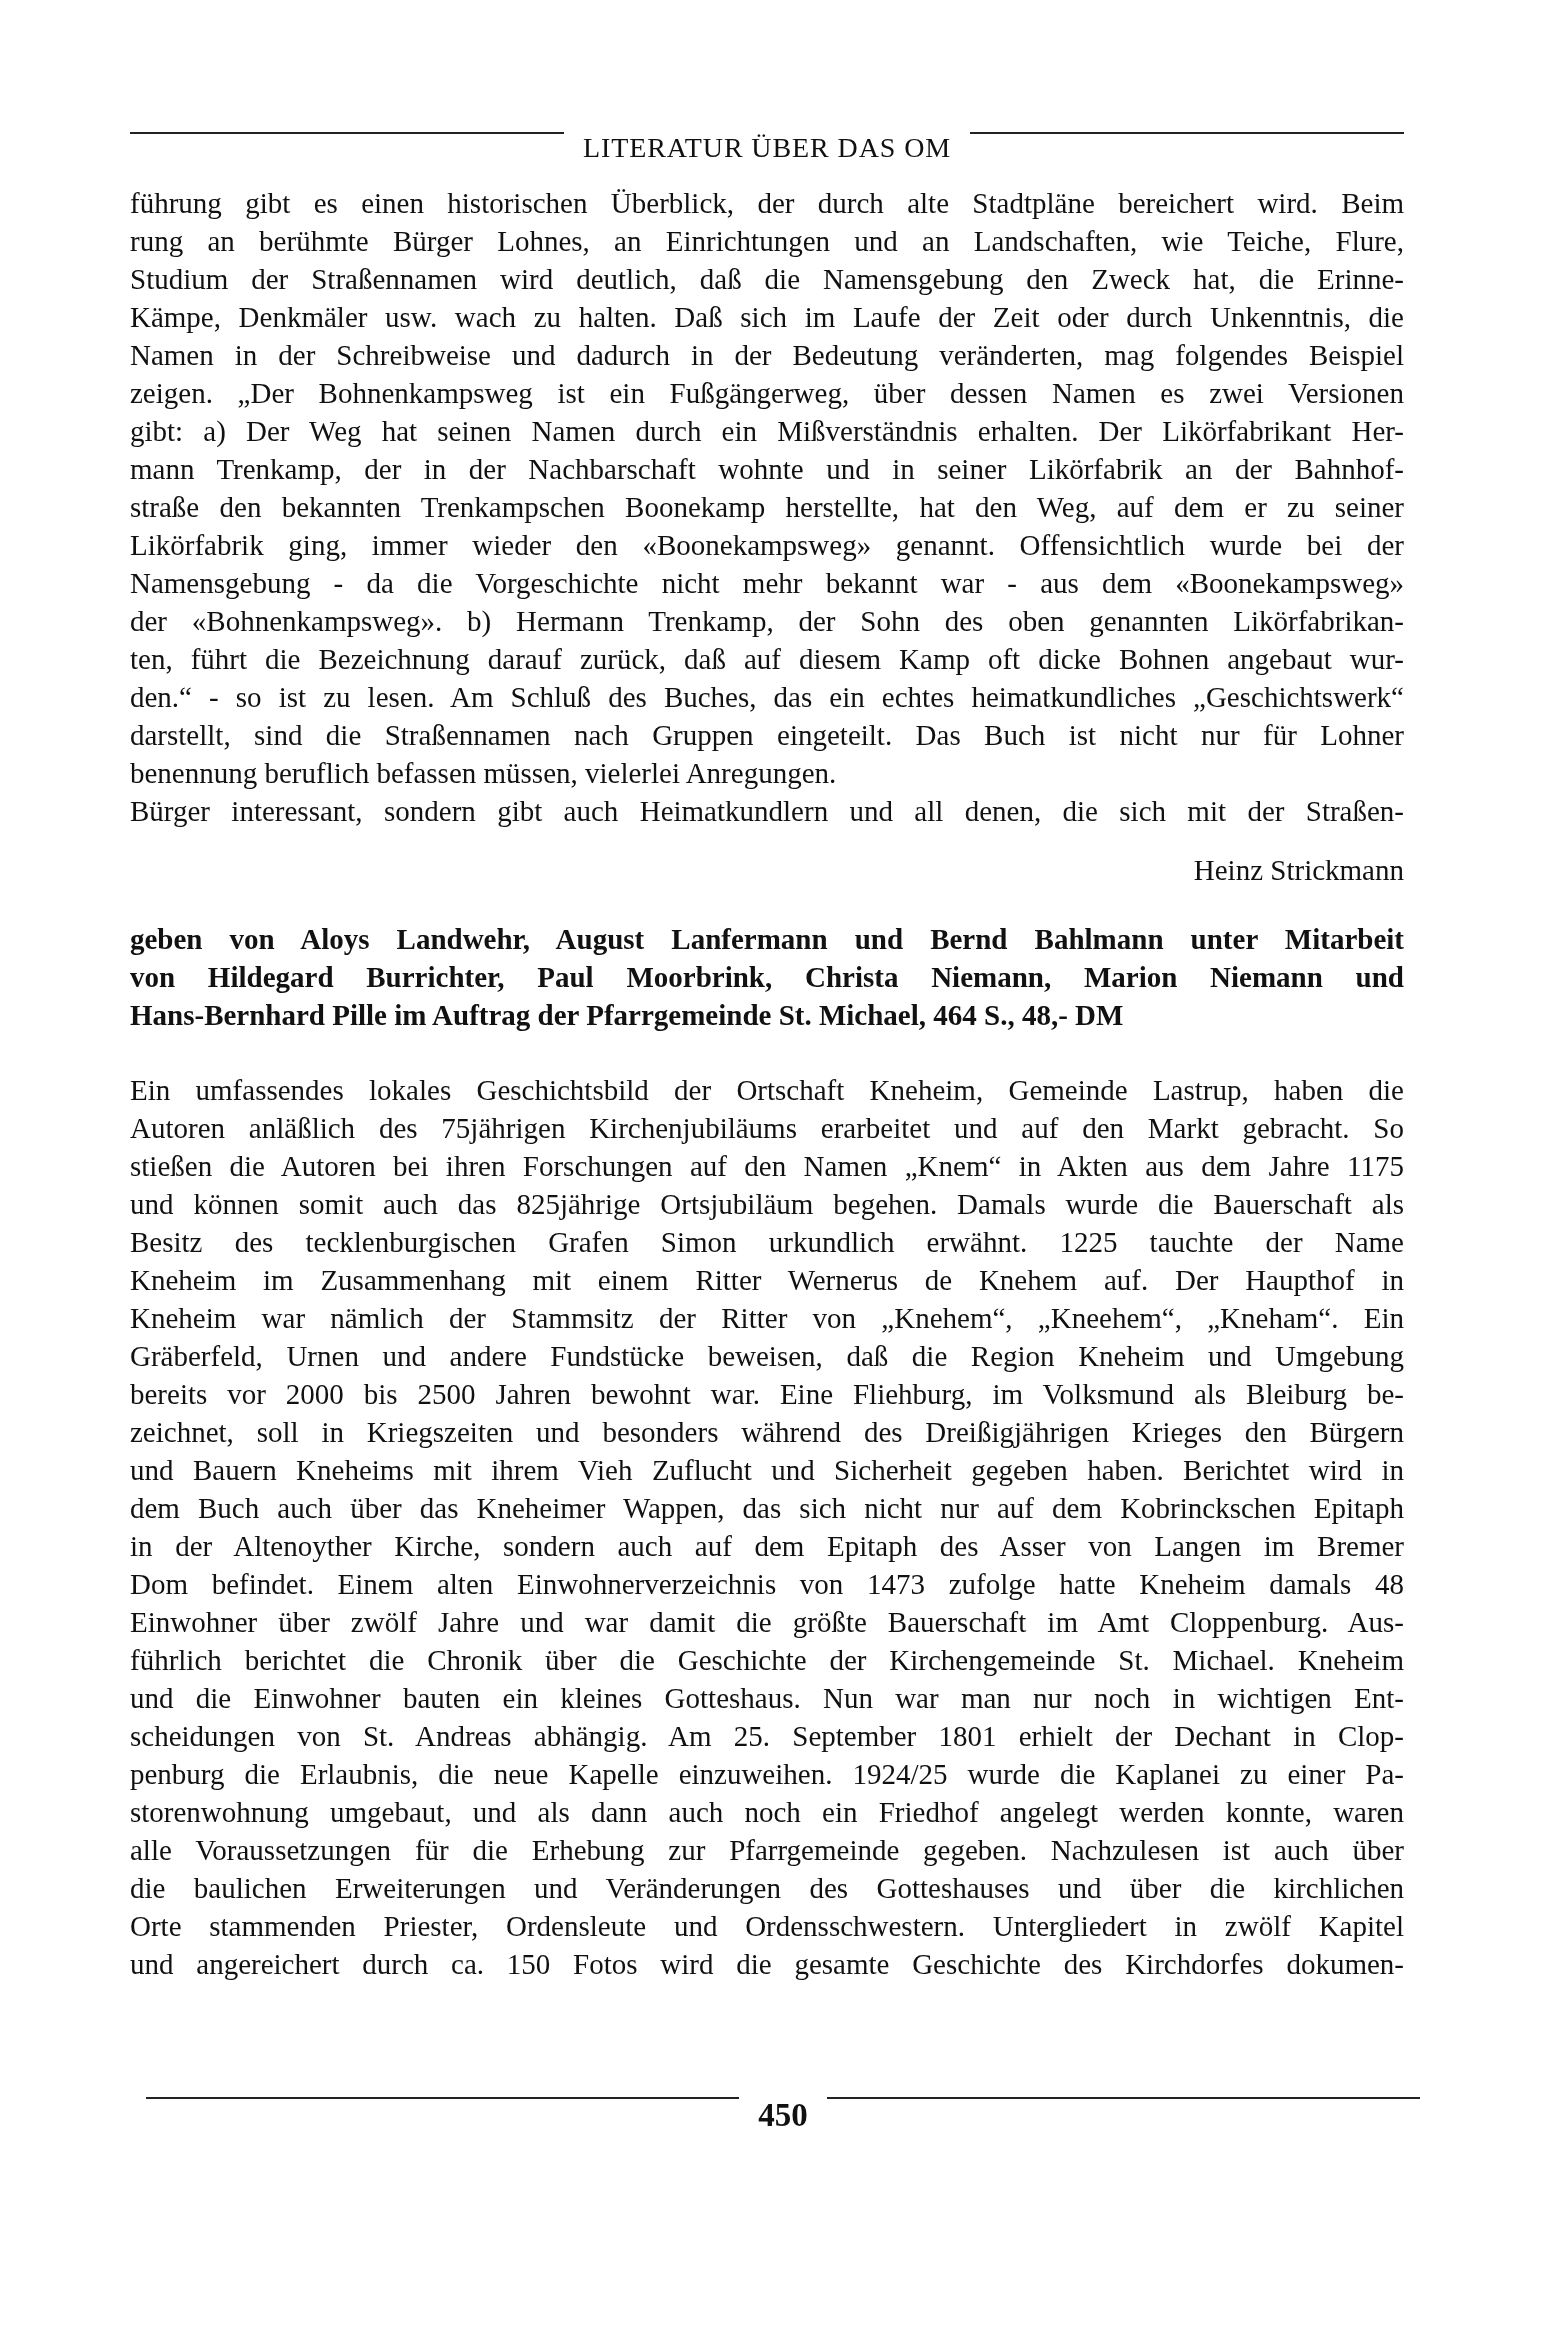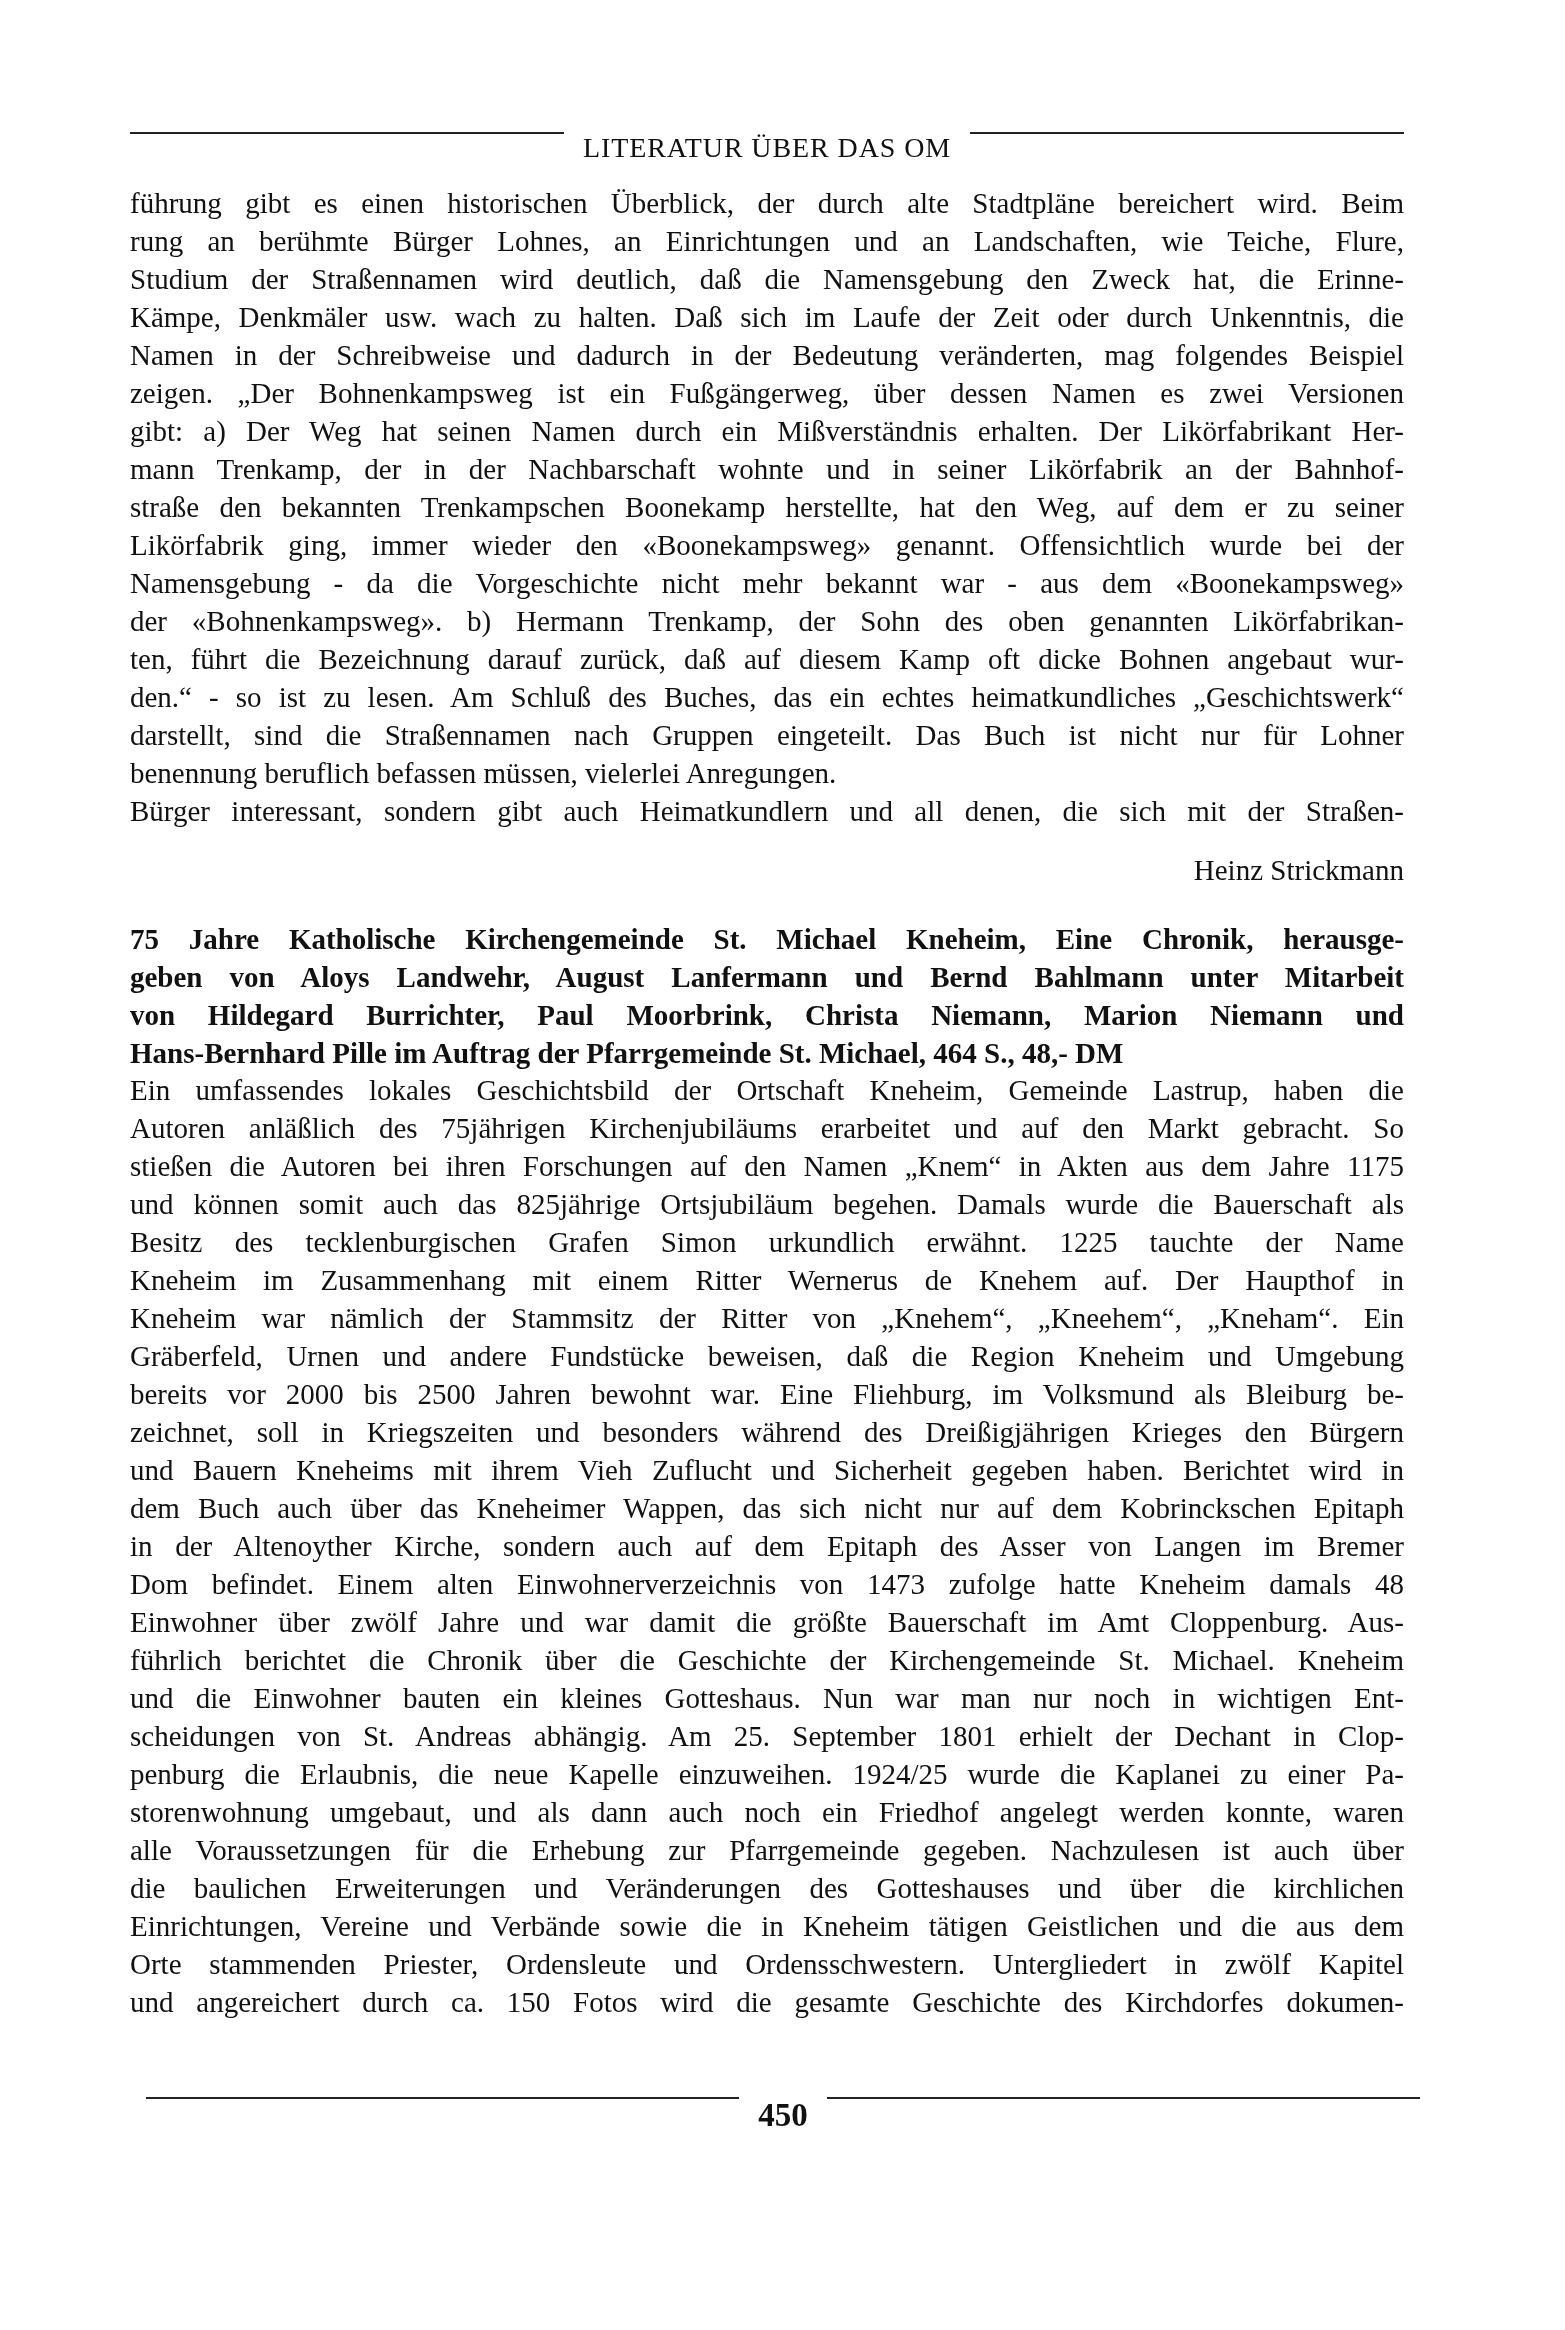--- a/index.html
+++ b/index.html
@@ -43,21 +43,20 @@
       <span class="line">der «Bohnenkampsweg». b) Hermann Trenkamp, der Sohn des oben genannten Likörfabrikan-</span>
       <span class="line">ten, führt die Bezeichnung darauf zurück, daß auf diesem Kamp oft dicke Bohnen angebaut wur-</span>
       <span class="line">den.“ - so ist zu lesen. Am Schluß des Buches, das ein echtes heimatkundliches „Geschichtswerk“</span>
       <span class="line">darstellt, sind die Straßennamen nach Gruppen eingeteilt. Das Buch ist nicht nur für Lohner</span>
       <span class="line last">benennung beruflich befassen müssen, vielerlei Anregungen.</span>
       <span class="line">Bürger interessant, sondern gibt auch Heimatkundlern und all denen, die sich mit der Straßen-</span>
     </div>
   <div class="sig-line">Heinz Strickmann</div>
 
   <div class="heading" id="review2-heading">
-      <span class="line">75 Jahre Katholische Kirchengemeinde St. Michael Kneheim, Eine Chronik, herausge-</span>
       <span class="line">geben von Aloys Landwehr, August Lanfermann und Bernd Bahlmann unter Mitarbeit</span>
       <span class="line">von Hildegard Burrichter, Paul Moorbrink, Christa Niemann, Marion Niemann und</span>
       <span class="line last">Hans-Bernhard Pille im Auftrag der Pfarrgemeinde St. Michael, 464 S., 48,- DM</span>
     </div>
   <div class="text block2" id="review2-body">
       <span class="line">Ein umfassendes lokales Geschichtsbild der Ortschaft Kneheim, Gemeinde Lastrup, haben die</span>
       <span class="line">Autoren anläßlich des 75jährigen Kirchenjubiläums erarbeitet und auf den Markt gebracht. So</span>
       <span class="line">stießen die Autoren bei ihren Forschungen auf den Namen „Knem“ in Akten aus dem Jahre 1175</span>
       <span class="line">und können somit auch das 825jährige Ortsjubiläum begehen. Damals wurde die Bauerschaft als</span>
       <span class="line">Besitz des tecklenburgischen Grafen Simon urkundlich erwähnt. 1225 tauchte der Name</span>
@@ -71,21 +70,20 @@
       <span class="line">in der Altenoyther Kirche, sondern auch auf dem Epitaph des Asser von Langen im Bremer</span>
       <span class="line">Dom befindet. Einem alten Einwohnerverzeichnis von 1473 zufolge hatte Kneheim damals 48</span>
       <span class="line">Einwohner über zwölf Jahre und war damit die größte Bauerschaft im Amt Cloppenburg. Aus-</span>
       <span class="line">führlich berichtet die Chronik über die Geschichte der Kirchengemeinde St. Michael. Kneheim</span>
       <span class="line">und die Einwohner bauten ein kleines Gotteshaus. Nun war man nur noch in wichtigen Ent-</span>
       <span class="line">scheidungen von St. Andreas abhängig. Am 25. September 1801 erhielt der Dechant in Clop-</span>
       <span class="line">penburg die Erlaubnis, die neue Kapelle einzuweihen. 1924/25 wurde die Kaplanei zu einer Pa-</span>
       <span class="line">storenwohnung umgebaut, und als dann auch noch ein Friedhof angelegt werden konnte, waren</span>
       <span class="line">alle Voraussetzungen für die Erhebung zur Pfarrgemeinde gegeben. Nachzulesen ist auch über</span>
       <span class="line">die baulichen Erweiterungen und Veränderungen des Gotteshauses und über die kirchlichen</span>
-      <span class="line">Einrichtungen, Vereine und Verbände sowie die in Kneheim tätigen Geistlichen und die aus dem</span>
       <span class="line">Orte stammenden Priester, Ordensleute und Ordensschwestern. Untergliedert in zwölf Kapitel</span>
       <span class="line">und angereichert durch ca. 150 Fotos wird die gesamte Geschichte des Kirchdorfes dokumen-</span>
     </div>
 
   <div class="footer">
     <div class="rule"></div>
     <div class="num">450</div>
     <div class="rule"></div>
   </div>
 </div>

